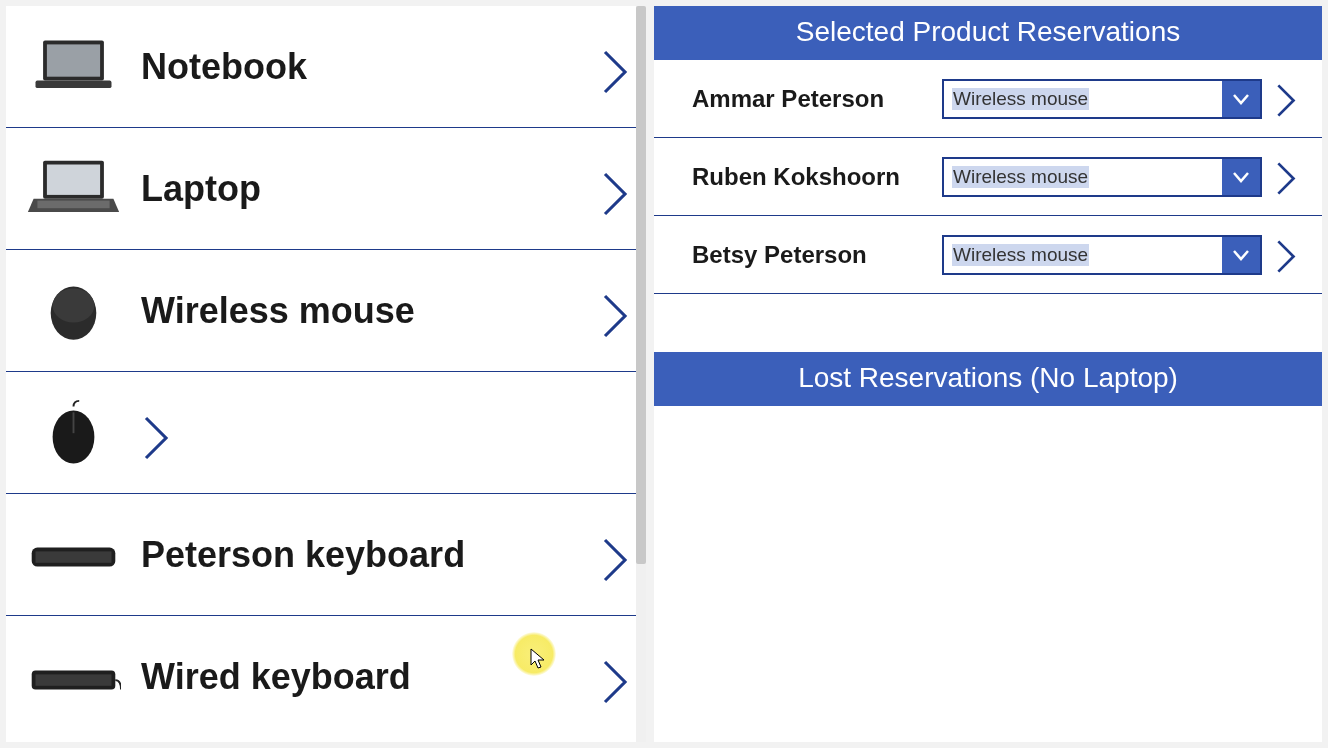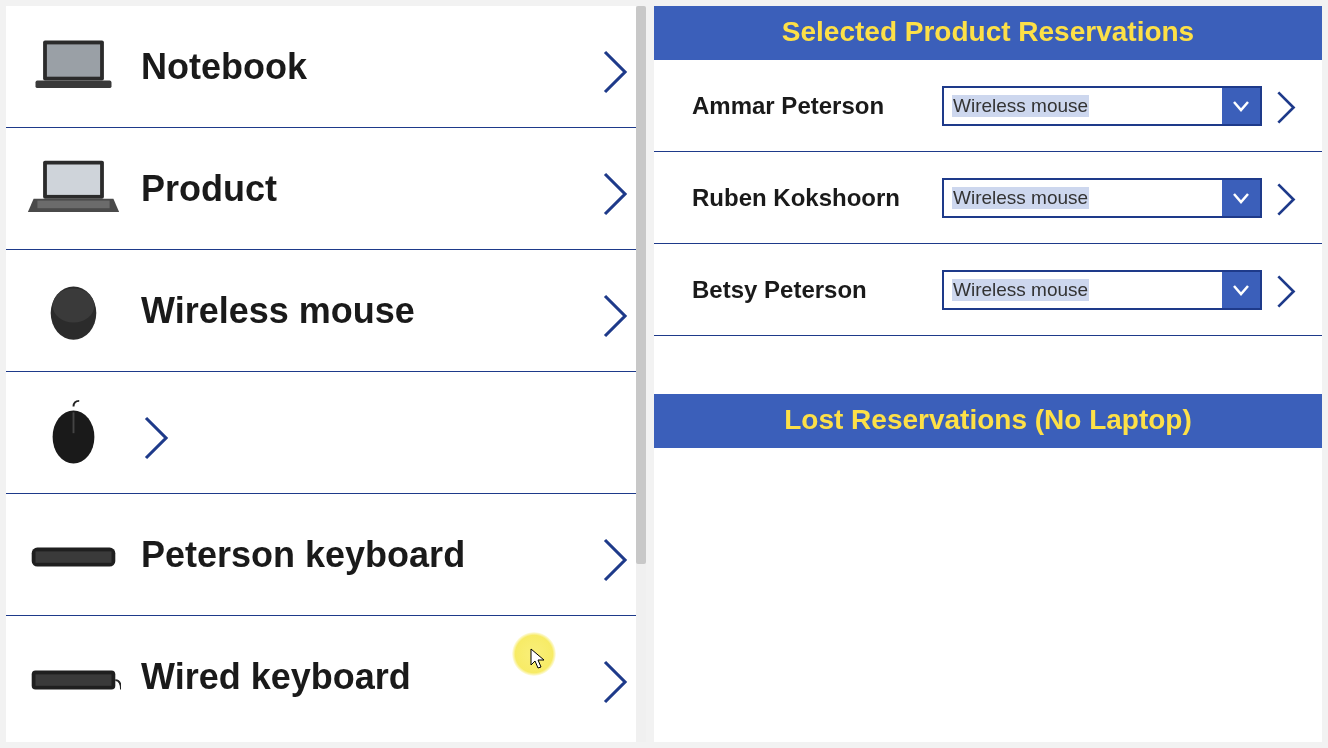--- a/index.html
+++ b/index.html
@@ -57,30 +57,30 @@
   .row-chevron {
     width: 30px;
     height: 40px;
     flex-shrink: 0;
     margin-right: 6px;
   }
   .row-chevron svg { stroke: #1e3a8a; stroke-width: 2.5; fill: none; }
   
   .section-header {
     background: #3b5fba;
-    color: #fde047;
+    color: #ffffff;
     font-size: 28px;
-    font-weight: 700;
+    font-weight: 400;
     text-align: center;
     padding: 10px 0 12px 0;
   }
   .reservation-row {
     display: flex;
     align-items: center;
-    height: 92px;
+    height: 78px;
     border-bottom: 1px solid #1e3a8a;
     padding: 0 14px 0 38px;
   }
   .reservation-name {
     flex: 0 0 250px;
     font-size: 24px;
     font-weight: 600;
     color: #1a1a1a;
   }
   .dropdown {
@@ -173,21 +173,21 @@
 
     <div class="product-row">
       <div class="product-thumb">
         <svg viewBox="0 0 100 70">
             <rect x="18" y="6" width="64" height="40" rx="2" fill="#2b2b2b"></rect>
             <rect x="22" y="10" width="56" height="32" fill="#cfd4da"></rect>
             <polygon points="8,46 92,46 98,60 2,60" fill="#4a4a4a"></polygon>
             <rect x="12" y="48" width="76" height="8" fill="#6b6b6b"></rect>
           </svg>
       </div>
-      <div class="product-name">Product</div>
+      <div class="product-name">Laptop</div>
       <div class="row-chevron">
         <svg viewBox="0 0 24 40">
             <polyline points="4,4 20,20 4,36"></polyline>
           </svg>
       </div>
     </div>
 
     <div class="product-row">
       <div class="product-thumb">
         <svg viewBox="0 0 100 70">

